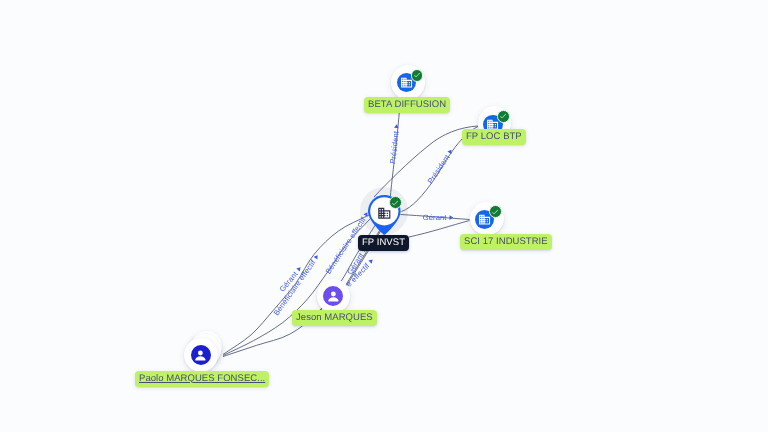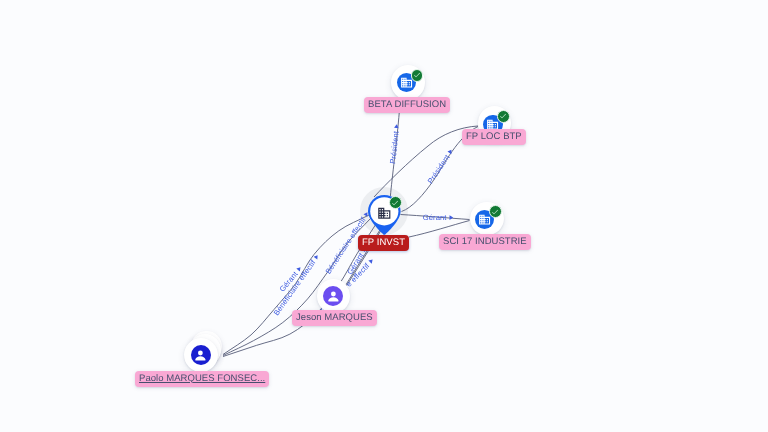--- a/index.html
+++ b/index.html
@@ -10,25 +10,25 @@
   svg.layer{position:absolute;left:0;top:0;width:768px;height:432px;}
   #nodes,#halos{position:absolute;left:0;top:0;width:768px;height:432px;}
   .nodewrap{position:absolute;left:0;top:0;}
   .ncircle{position:absolute;border-radius:50%;background:#fff;
      box-shadow:0 1px 2px rgba(50,60,100,.13), 0 2px 7px rgba(50,60,100,.11);}
   .ghost{position:absolute;border-radius:50%;background:#fff;
      box-shadow:0 1px 2px rgba(50,60,100,.10), 0 2px 6px rgba(50,60,100,.09);}
   .iconbg{position:absolute;border-radius:50%;display:flex;align-items:center;justify-content:center;}
   .badge{position:absolute;border-radius:50%;background:#127a35;
      border:1.2px solid #e7f6ec;display:flex;align-items:center;justify-content:center;}
-  .nlabel{position:absolute;white-space:nowrap;background:#f9a8d4;border-radius:4px;
+  .nlabel{position:absolute;white-space:nowrap;background:#bef264;border-radius:4px;
      font-size:9.5px;color:#474f6e;letter-spacing:.05px;line-height:12px;
      padding:1.5px 4px 2px;
      box-shadow:0 1px 2px rgba(50,60,100,.13), 0 1px 5px rgba(50,60,100,.09);}
-  .nlabel.sel{background:#b91c1c;color:#fff;box-shadow:0 1px 3px rgba(20,60,160,.30);}
+  .nlabel.sel{background:#0f172a;color:#fff;box-shadow:0 1px 3px rgba(20,60,160,.30);}
   .edgelabel{font-size:7.6px;font-family:"Liberation Sans",sans-serif;letter-spacing:.1px;}
   .pin{position:absolute;}
   .halo{position:absolute;border-radius:50%;background:#eceef1;}
 </style>
 </head>
 <body style="background: rgb(251, 252, 254);">
 
 <div id="graph">
   <div id="halos">
       <div class="halo" style="left: 360.3px; top: 187.2px; width: 48px; height: 48px;"></div>
@@ -123,21 +123,21 @@
             </g>
           </svg>
         </div>
         <div class="badge" style="left: 489.05px; top: 205.45px; width: 10.7px; height: 10.7px; background: rgb(18, 122, 53);">
           <svg viewBox="0 0 24 24" width="8" height="8">
             <g fill="#cdefd8">
               <path d="M9 16.2L4.8 12l-1.4 1.4L9 19 21 7l-1.4-1.4z"></path>
             </g>
           </svg>
         </div>
-        <div class="nlabel" style="left: 439px; top: 234px;">SCI 17 INDUSTRIE</div>
+        <div class="nlabel" style="left: 460px; top: 234px;">SCI 17 INDUSTRIE</div>
       </div>
       <div class="nodewrap">
         <div class="pin" style="left: 368px; top: 194.9px;"><svg width="32.6" height="40.4" viewBox="0 0 32.6 40.4">
       <path d="M16.3 0C7.3 0 0 7.3 0 16.3c0 8.6 11.1 19.2 15.1 22.9a1.8 1.8 0 0 0 2.4 0c4-3.7 15.1-14.3 15.1-22.9C32.6 7.3 25.3 0 16.3 0z" fill="#1a62f0"></path>
       <circle cx="16.3" cy="16.3" r="14.1" fill="#fff"></circle>
           </svg></div>
         <div class="iconbg" style="left: 376.9px; top: 206px; width: 14.6px; height: 14.6px;">
           <svg viewBox="0 0 24 24" width="14.6" height="14.6">
             <g fill="#2b3048">
               <path d="M12 7V3H2v18h20V7H12zM6 19H4v-2h2v2zm0-4H4v-2h2v2zm0-4H4V9h2v2zm0-4H4V5h2v2zm4 12H8v-2h2v2zm0-4H8v-2h2v2zm0-4H8V9h2v2zm0-4H8V5h2v2zm10 12h-8v-2h2v-2h-2v-2h2v-2h-2V9h8v10zm-2-8h-2v2h2v-2zm0 4h-2v2h2v-2z"></path>

